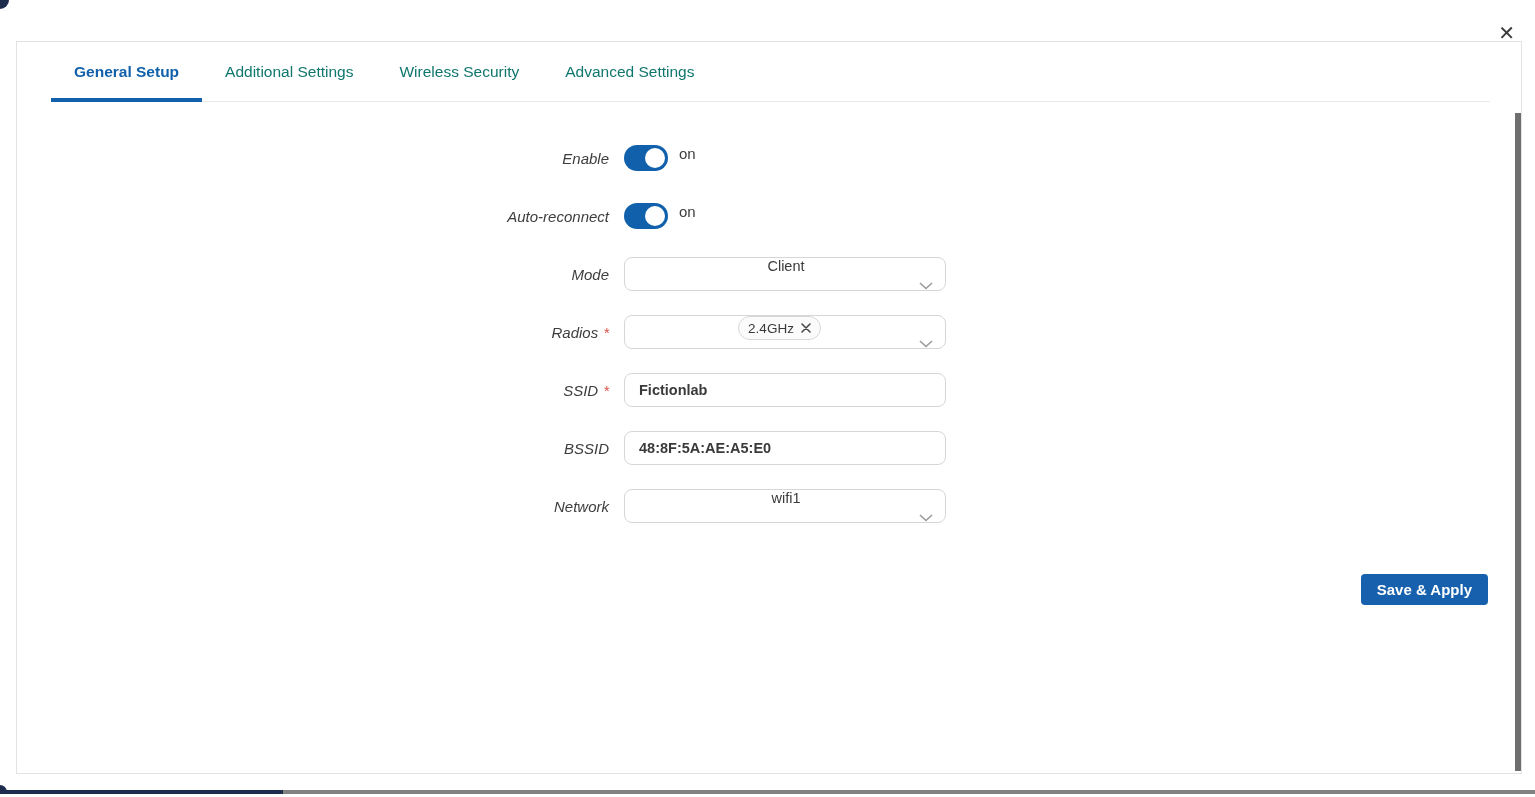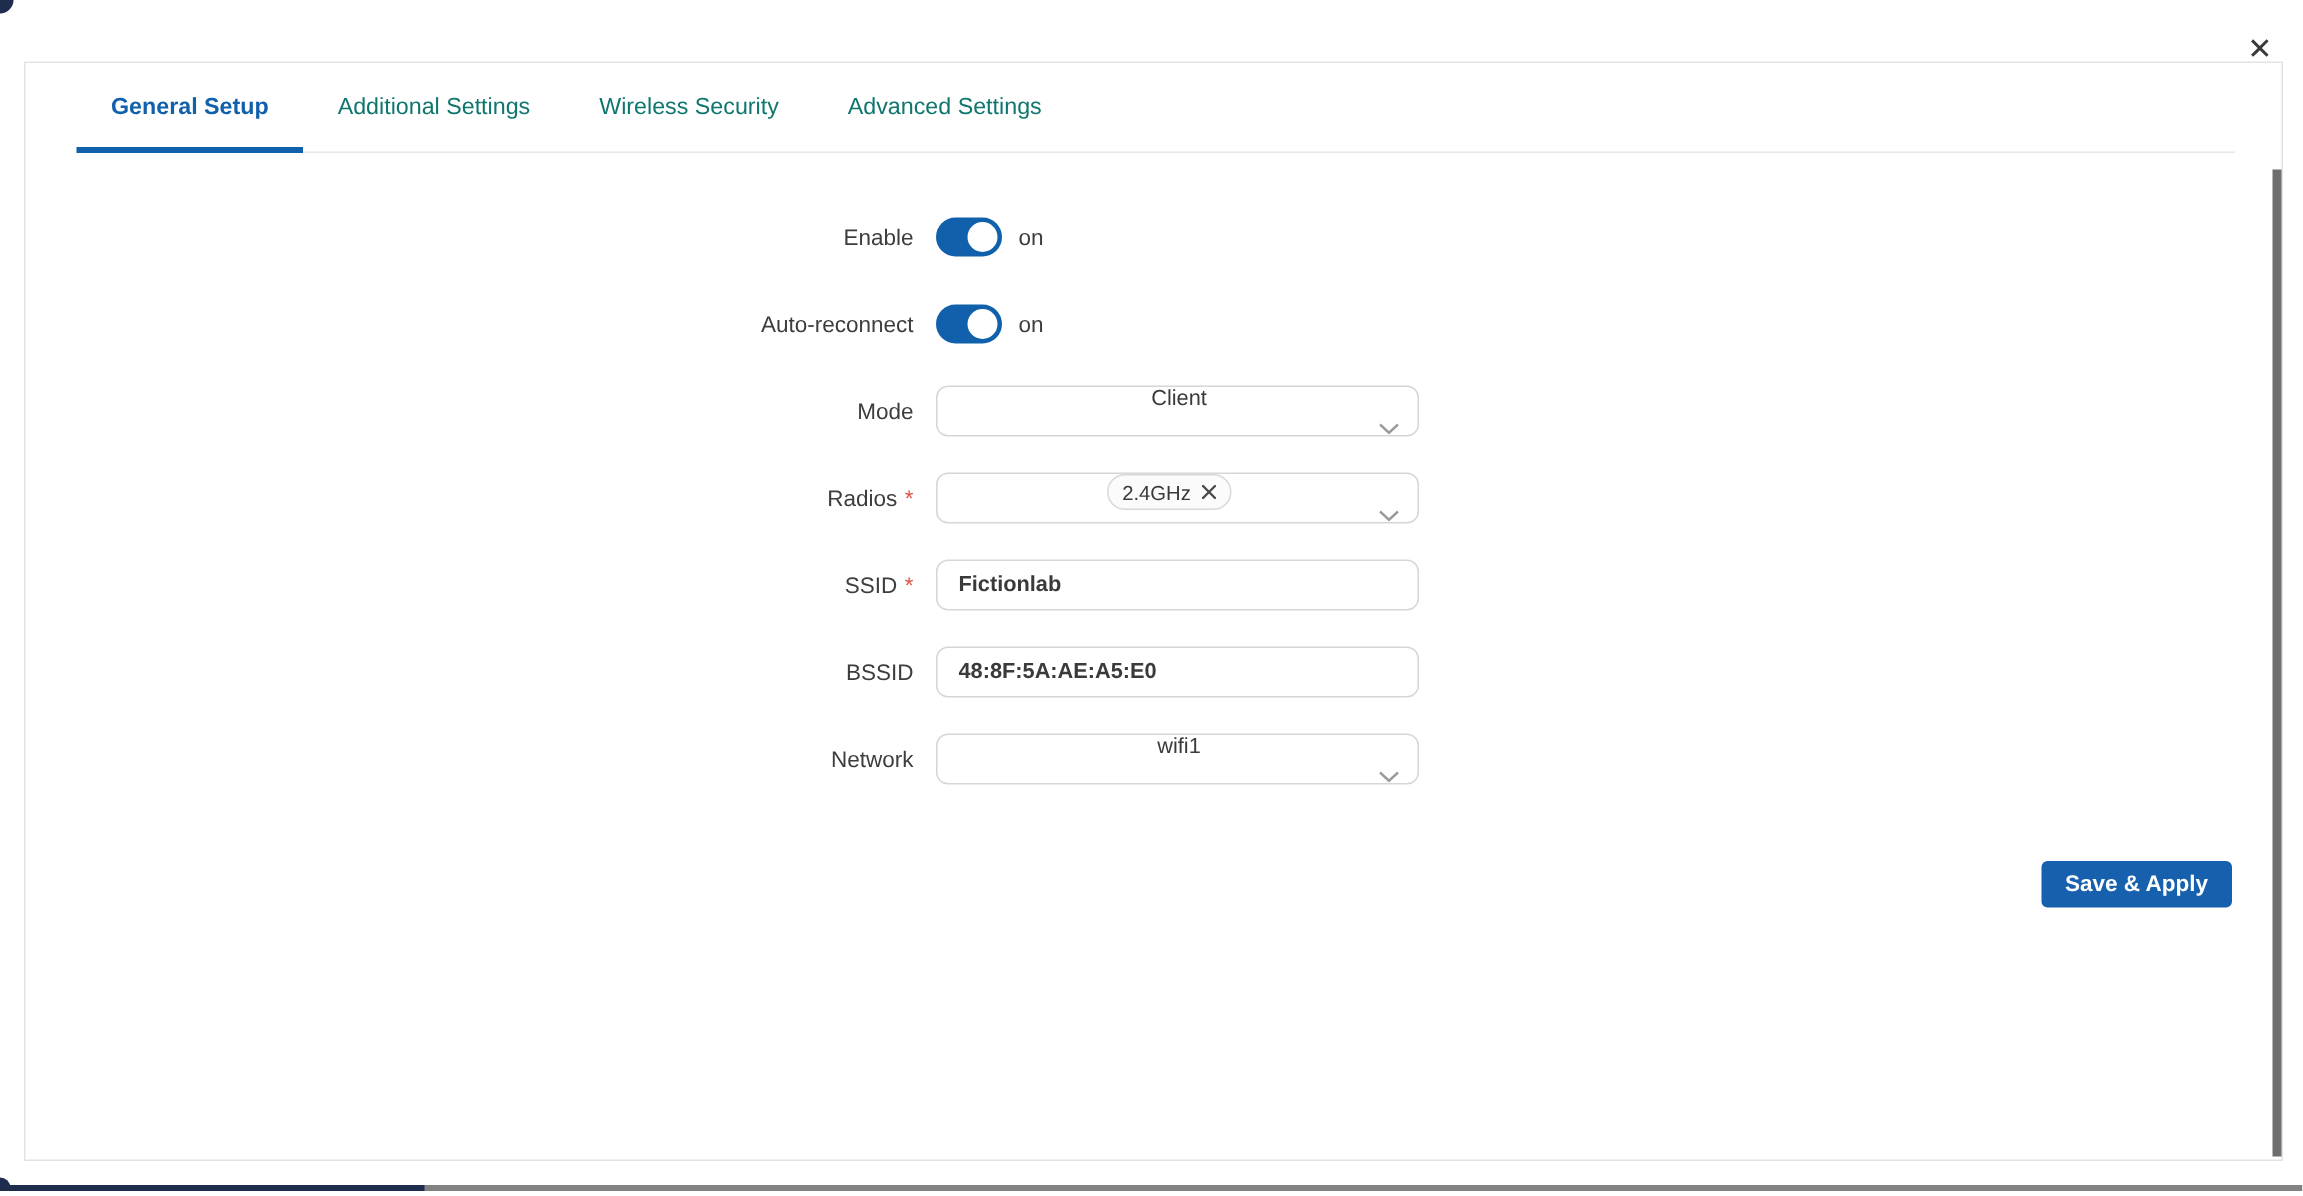--- a/index.html
+++ b/index.html
@@ -34,23 +34,23 @@
     padding:0 23px; display:flex; align-items:center; position:relative;
     font-size:15.5px; color:#0f766e; cursor:pointer; white-space:nowrap;
   }
   .tab.active { color:#1160ab; font-weight:bold; }
   .tab.active::after {
     content:""; position:absolute; left:0; right:0; bottom:-1px; height:4px; background:#1160ab;
   }
 
   .form { padding-top:39px; }
   .row { display:flex; align-items:center; height:34px; margin-bottom:24px; }
-  .label-cell { width:592px; text-align:right; font-size:15px; color:#3d3d3d; }
+  .label-cell { width:592px; text-align:right; font-size:15px; color:#3d3d3d;font-style:italic; }
   .req { color:#dd5145; margin-left:5px; }
-  .control { margin-left:15px; display:flex; align-items:center; }
+  .control { margin-left:15px; display:flex; }
 
   .toggle { width:44px; height:26px; border-radius:13px; background:#1160ab; position:relative; cursor:pointer; flex-shrink:0; }
   .toggle .knob { position:absolute; top:3px; right:3px; width:20px; height:20px; border-radius:50%; background:#ffffff; }
   .state-text { margin-left:11px; font-size:15px; color:#3d3d3d; }
 
   .select, .text-input, .password-wrap {
     width:322px; height:34px; border:1px solid #d6d6d6; border-radius:8px; background:#ffffff;
   }
   .select { display:flex; align-items:center; padding:0 12px 0 14px; cursor:pointer;flex-direction:column; }
   .select.multi { padding-left:1px; }

